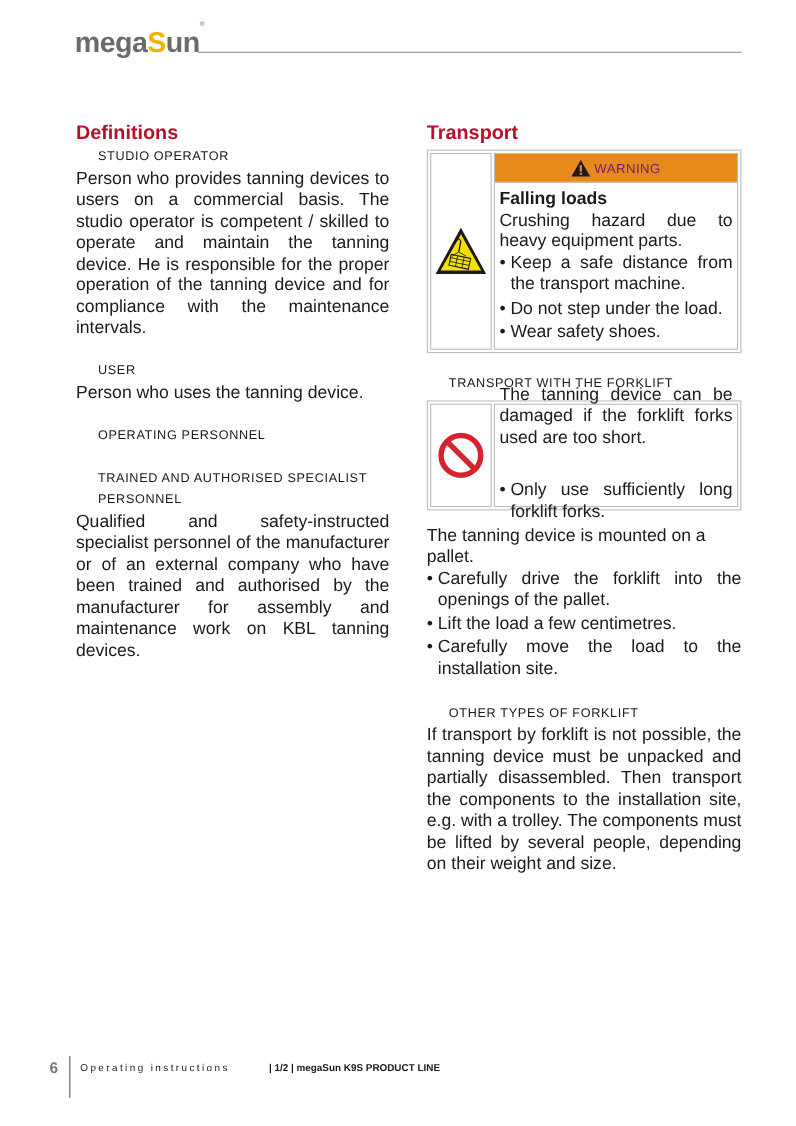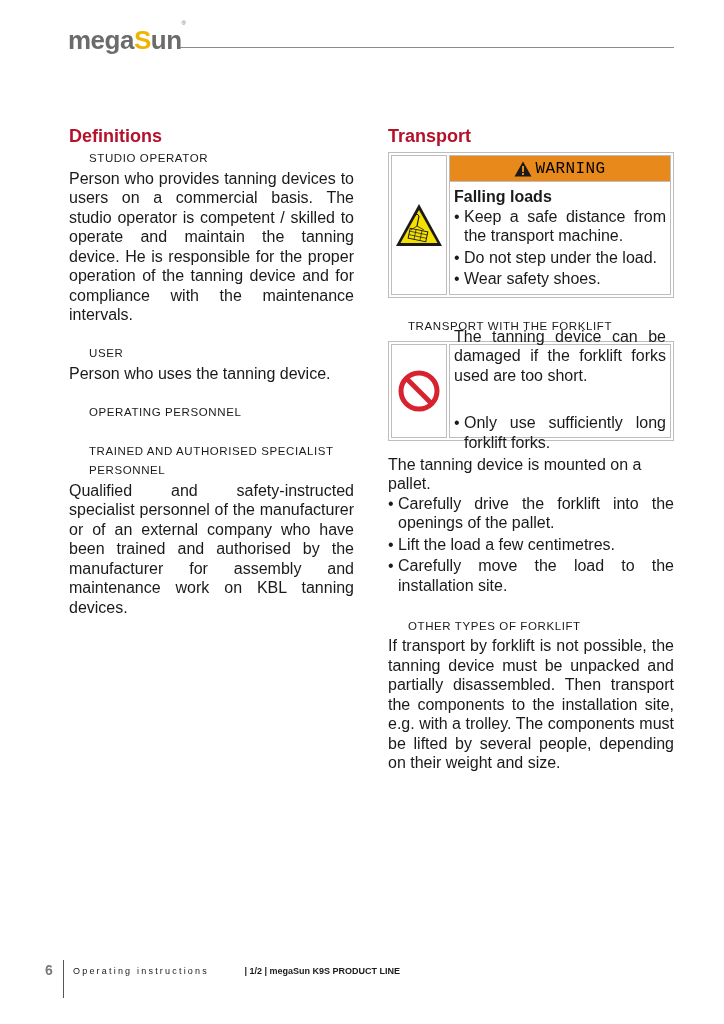--- a/index.html
+++ b/index.html
@@ -9,35 +9,35 @@
     .header { position: absolute; left: 68px; top: 22px; width: 606px; height: 30px; }
     .logo { position: absolute; left: 0; top: 0; font-family: "Liberation Sans", sans-serif; font-size: 26px; font-weight: bold; color: #6b6b6b; letter-spacing: -0.5px; line-height: 30px; }
     .logo .s { color: #f0b400; }
     .logo sup { font-size: 6px; position: relative; top: -14px; font-weight: normal; }
     .header-rule { position: absolute; left: 112px; right: 0; top: 25px; height: 1px; background: #8a8a8a; }
 
     .col { position: absolute; top: 108px; }
     .col-left { left: 69px; width: 285px; }
     .col-right { left: 388px; width: 286px; }
 
-    h1 { font-size: 18px; font-weight: bold; color: #b5112a; line-height: 24px; margin-bottom: 1px; margin-top: 16px; }
+    h1 { font-size: 18px; font-weight: bold; color: #b5112a; line-height: 24px; margin-bottom: 1px; }
     h2 { font-size: 11.5px; font-weight: normal; letter-spacing: 0.6px; color: #1a1a1a; line-height: 19.5px; margin-left: 20px; }
     p, li { font-size: 16px; line-height: 19.5px; color: #1a1a1a; }
     p.just { text-align: justify; }
     .gap { height: 19.5px; }
 
     ul.bullets { list-style: none; }
     ul.bullets li { position: relative; padding-left: 10px; text-align: justify; margin-bottom: 2px; }
     ul.bullets li::before { content: "•"; position: absolute; left: 0; top: 0; }
 
     .notice { display: flex; border: 1px solid #bdbdbd; padding: 2px; margin-top: 4px; }
     .notice .icon-cell { width: 56px; border: 1px solid #bdbdbd; display: flex; align-items: center; justify-content: center; margin-right: 2px; }
     .notice .text-cell { flex: 1; border: 1px solid #bdbdbd; }
     .warn-head { background: #e8891c; height: 26px; display: flex; align-items: center; justify-content: center; border-bottom: 1px solid #bdbdbd; }
-    .warn-head span { font-size: 16px; letter-spacing: 0.4px; color: #000000; font-family: Liberation Mono, monospace; }
+    .warn-head span { font-size: 12px; letter-spacing: 0.4px; color: #701a75; }
     .warn-body { padding: 5px 4px 3px 4px; }
     .warn-body .title { font-weight: bold; }
 
     .notice2 { margin-top: 4px; height: 100px; }
     .notice2 .text-cell { display: flex; flex-direction: column; justify-content: center; padding: 0 4px; gap: 28px; }
 
     .footer { position: absolute; left: 45px; top: 958px; height: 40px; }
     .footer .page-num { position: absolute; left: 0; top: 4px; font-size: 14px; font-weight: bold; color: #7a7a7a; }
     .footer .vrule { position: absolute; left: 18px; top: 2px; width: 1px; height: 38px; background: #555; }
     .footer .ftext { position: absolute; left: 28px; top: 8px; font-size: 9px; white-space: nowrap; color: #1a1a1a; }
@@ -95,20 +95,21 @@
       <div class="warn-head">
         <svg width="18" height="16" viewBox="0 0 18 16" style="margin-right:3px">
           <polygon points="9,0.5 17.5,15.5 0.5,15.5" fill="#1a1a1a"></polygon>
           <rect x="8" y="5" width="2" height="6" fill="#e8891c"></rect>
           <rect x="8" y="12" width="2" height="2" fill="#e8891c"></rect>
         </svg>
         <span>WARNING</span>
       </div>
       <div class="warn-body">
         <p class="title">Falling loads</p>
+        <p class="just">Crushing hazard due to heavy equipment parts.</p>
         <ul class="bullets">
           <li>Keep a safe distance from the transport machine.</li>
           <li>Do not step under the load.</li>
           <li>Wear safety shoes.</li>
         </ul>
       </div>
     </div>
   </div>
 
   <div class="gap"></div>

